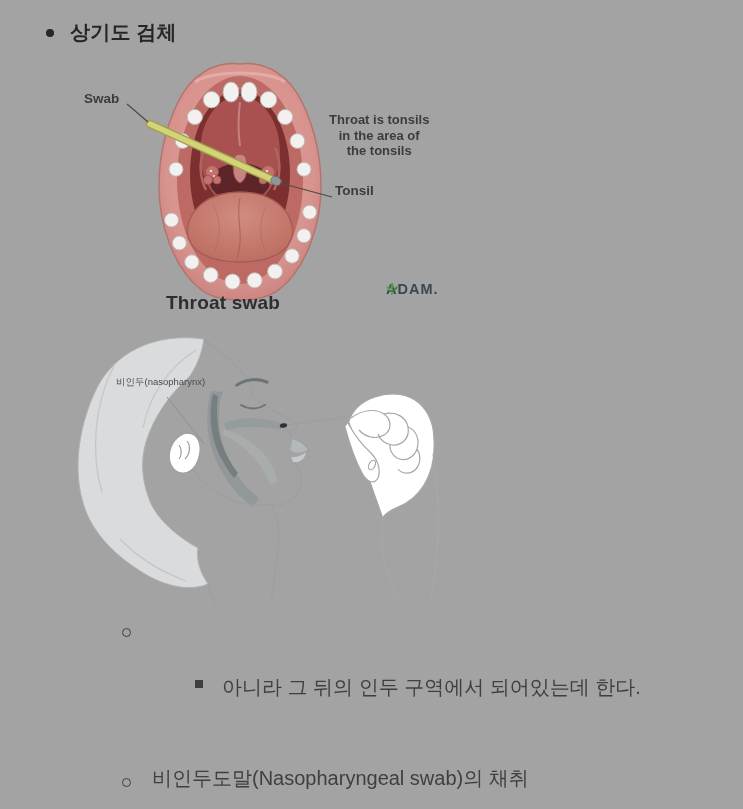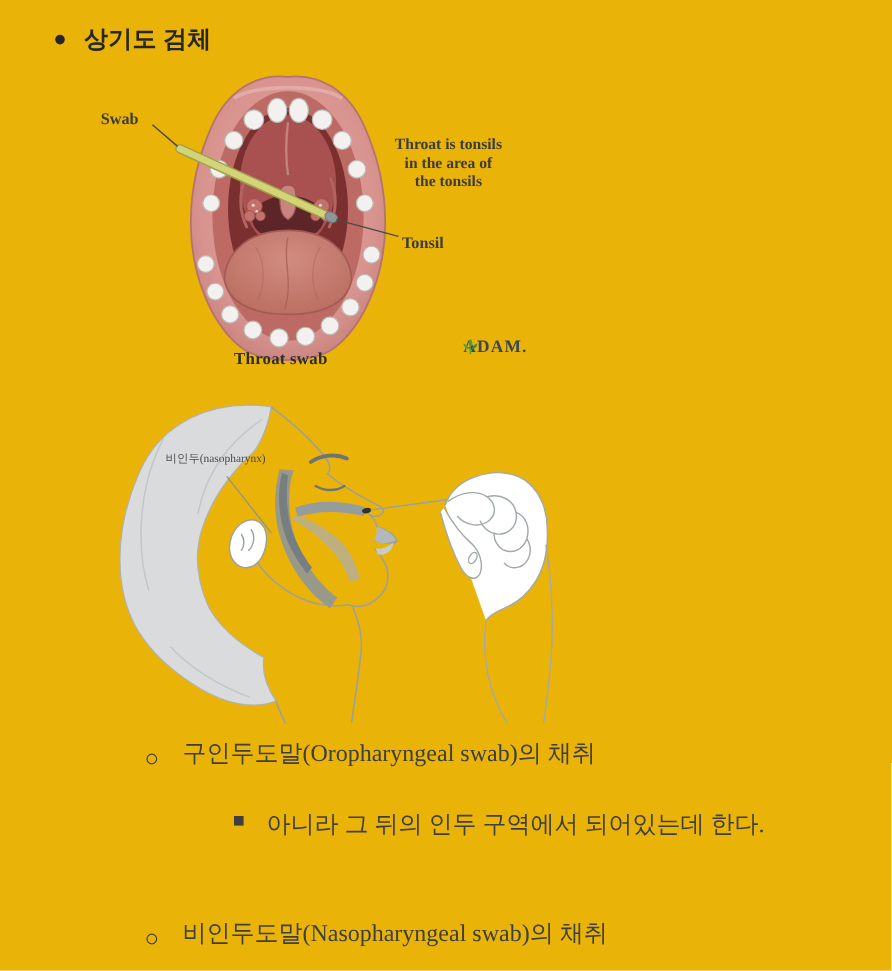--- a/index.html
+++ b/index.html
@@ -1,40 +1,40 @@
 <!DOCTYPE html>
 <html><head>
 <meta charset="utf-8">
 <style>
   * { margin:0; padding:0; box-sizing:border-box; }
   html,body { background:#fff; }
   .page {
-    position:relative; width:743px; height:809px; background:#eab308;
-    font-family:Liberation Serif, serif; color:#3f3f3f; overflow:hidden;
+    position:relative; width:743px; height:809px; background:#a3a3a3;
+    font-family:Liberation Sans, sans-serif; color:#3f3f3f; overflow:hidden;
   }
   
   .title-bullet {
     position:absolute; left:46px; top:29px; width:8px; height:8px;
     border-radius:50%; background:#262626;
   }
   .section-title {
     position:absolute; left:70px; top:19px; font-size:20px; font-weight:700;
     color:#262626; letter-spacing:.2px;
   }
   
   .fig-throat { position:absolute; left:75px; top:56px; width:405px; height:262px; }
-  .fig-nasal  { position:absolute; left:72px; top:334px; width:402px; height:270px;text-align:right; }
+  .fig-nasal  { position:absolute; left:50px; top:334px; width:402px; height:270px;text-align:right; }
   .fig-throat svg, .fig-nasal svg { position:absolute; left:0; top:0; }
   .lbl { position:absolute; color:#3c3c3c; font-weight:600;text-align:center; }
   .swab-lbl   { left:9px;   top:35px;  font-size:13.5px; }
   .note-lbl   { left:254px; top:56px;  font-size:13px; line-height:15.5px; }
-  .tonsil-lbl { left:260px; top:139px; font-size:13.5px; }
+  .tonsil-lbl { left:260px; top:127px; font-size:13.5px; }
   .fig-caption {
-    position:absolute; left:79px; top:236px; width:160px; text-align:center;
-    font-size:14px; font-weight:700; color:#2e2e2e; letter-spacing:.2px;
+    position:absolute; left:91px; top:236px; width:160px; 
+    font-size:19px; font-weight:700; color:#2e2e2e; letter-spacing:.2px;
   }
   .adam-logo {
     position:absolute; left:310px; top:225px; display:flex; align-items:flex-start;
   }
   .adam-logo .leaf { margin-top:1px; }
   .adam-text {
     font-size:14.5px; font-weight:700; color:#3b4854; letter-spacing:1px; margin-left:1px;
   }
   .nasal-lbl {
     position:absolute; left:66px; top:42px; font-size:9.5px; color:#4a4a4a;
@@ -245,21 +245,20 @@
         <path d="M 367,115 C 371,121 371,129 366,135 C 360,141 352,140 348,135"></path>
         <ellipse cx="322" cy="131" rx="3" ry="5" transform="rotate(28 322 131)"></ellipse>
       </g>
 
       <line x1="117" y1="63" x2="154" y2="110" stroke="#8b9193" stroke-width="1"></line>
     </svg>
     <div class="nasal-lbl">비인두(nasopharynx)</div>
   </figure>
 
   <span class="circle-bullet cb-1"></span>
-  <div class="li-text li-1">구인두도말(Oropharyngeal swab)의 채취</div>
 
   <span class="square-bullet"></span>
   <div class="li-text li-2">
     <span class="wrap-line">아니라 그 뒤의 인두 구역에서 되어있는데 한다.</span>
   </div>
 
   <span class="circle-bullet cb-3"></span>
   <div class="li-text li-3">비인두도말(Nasopharyngeal swab)의 채취</div>
 
 </div>

